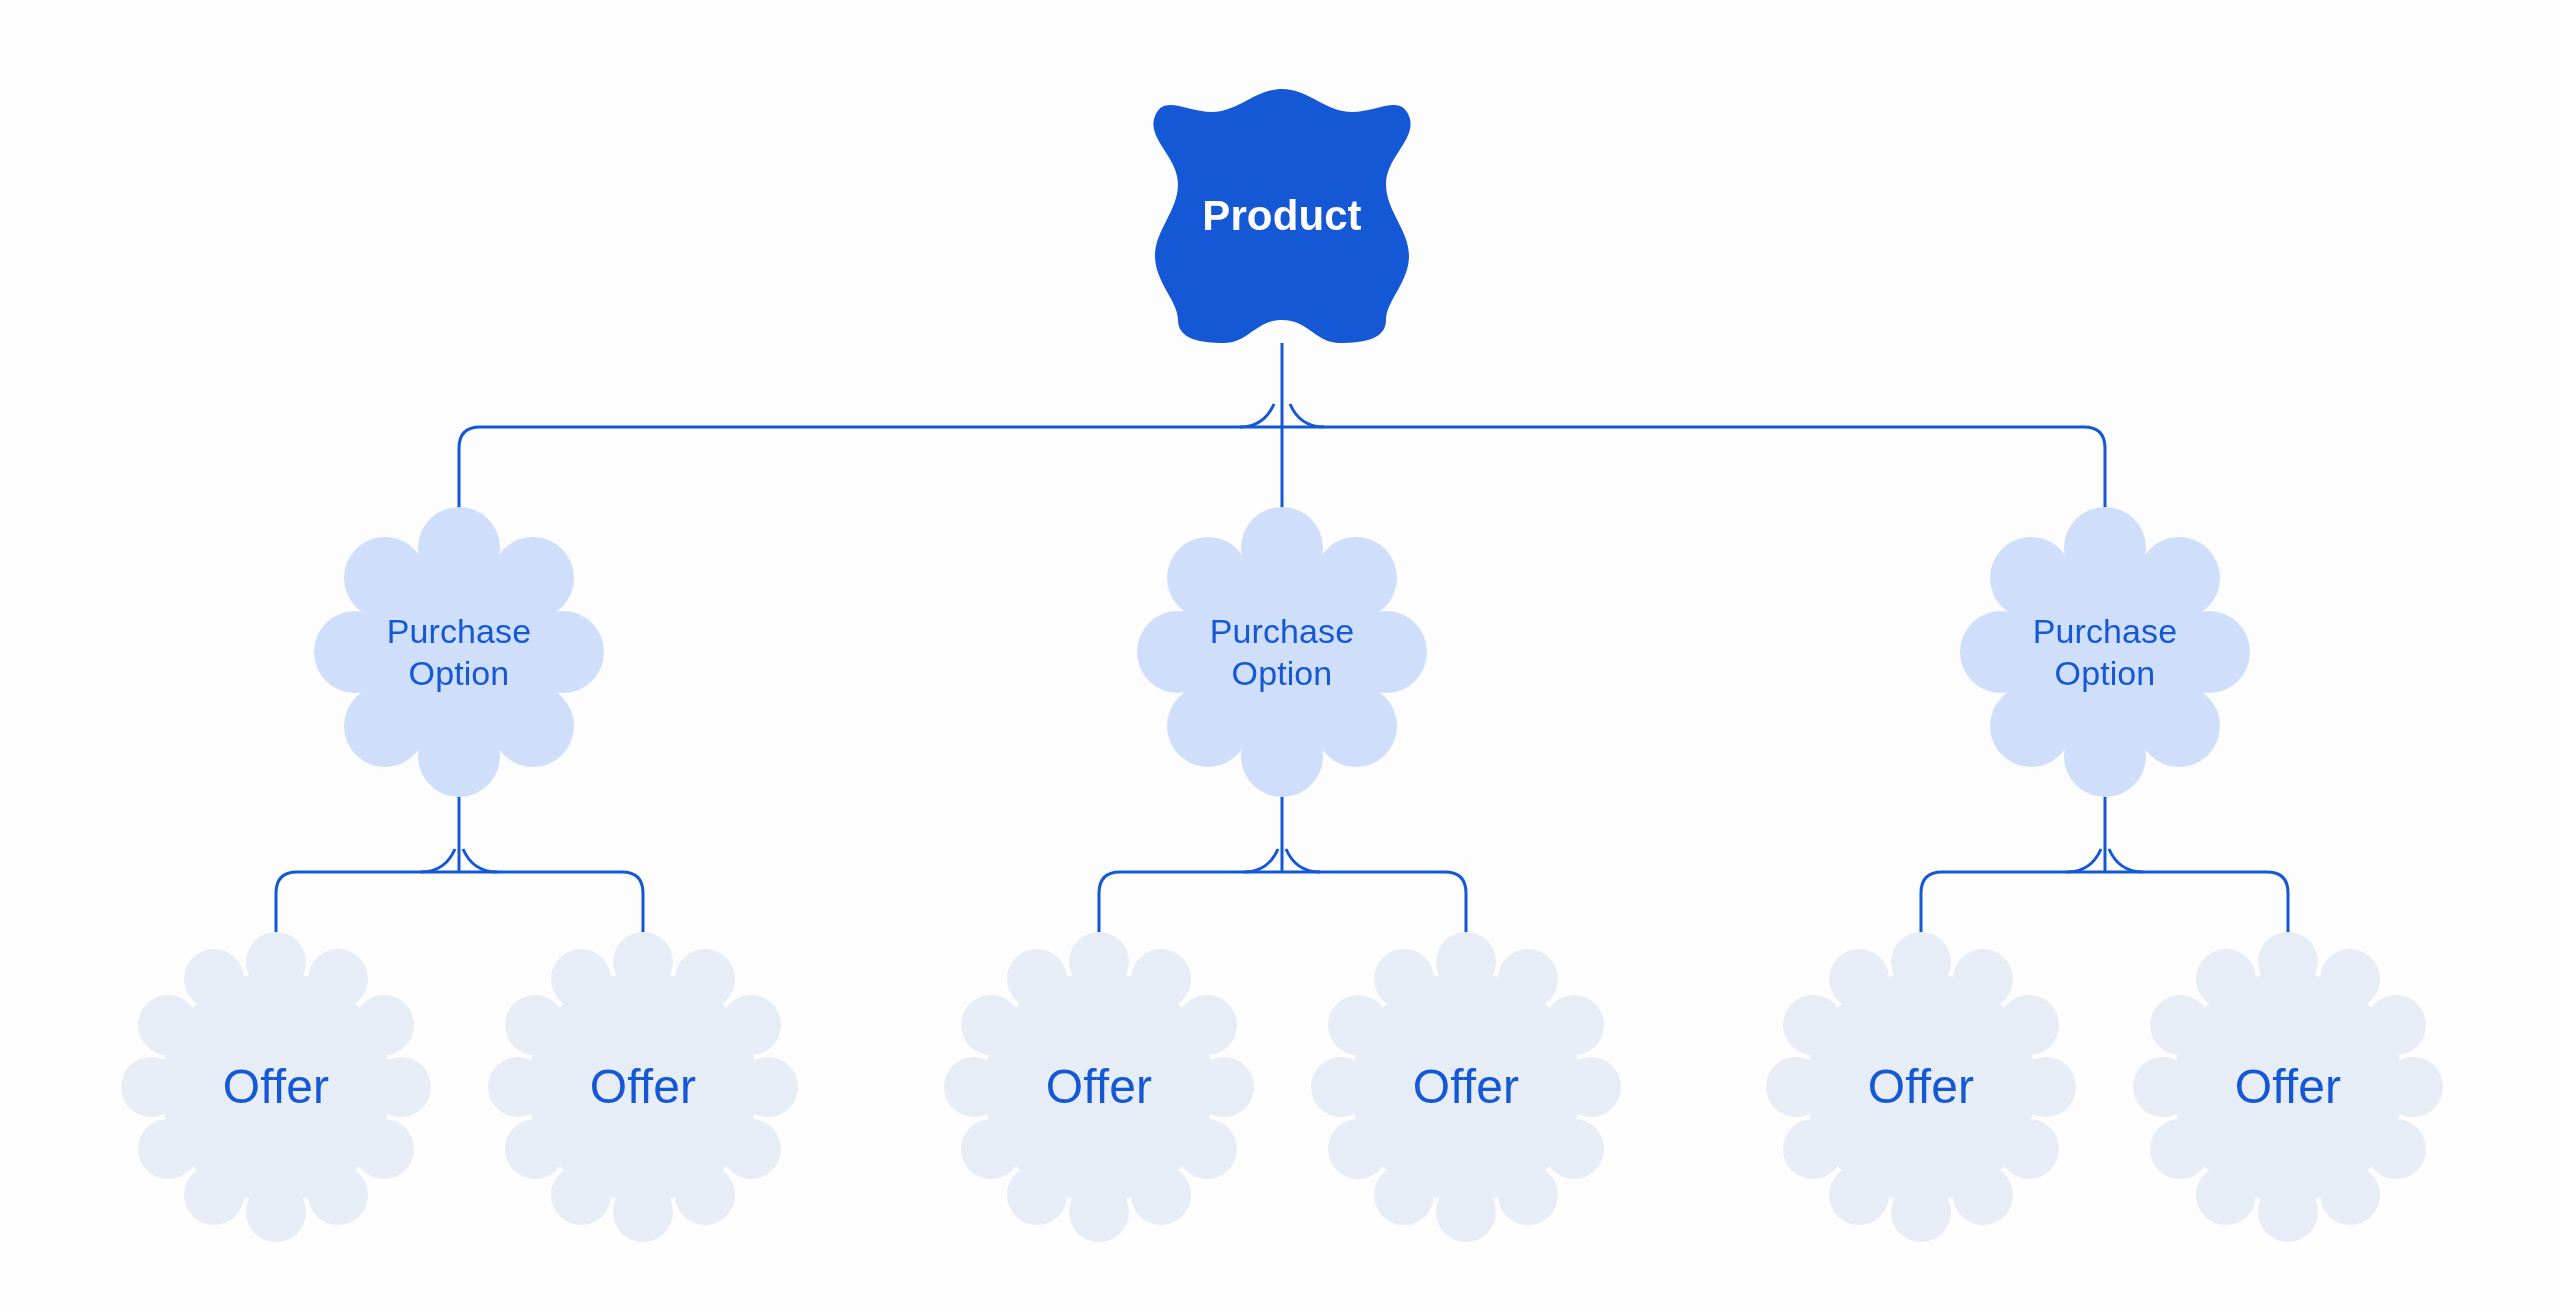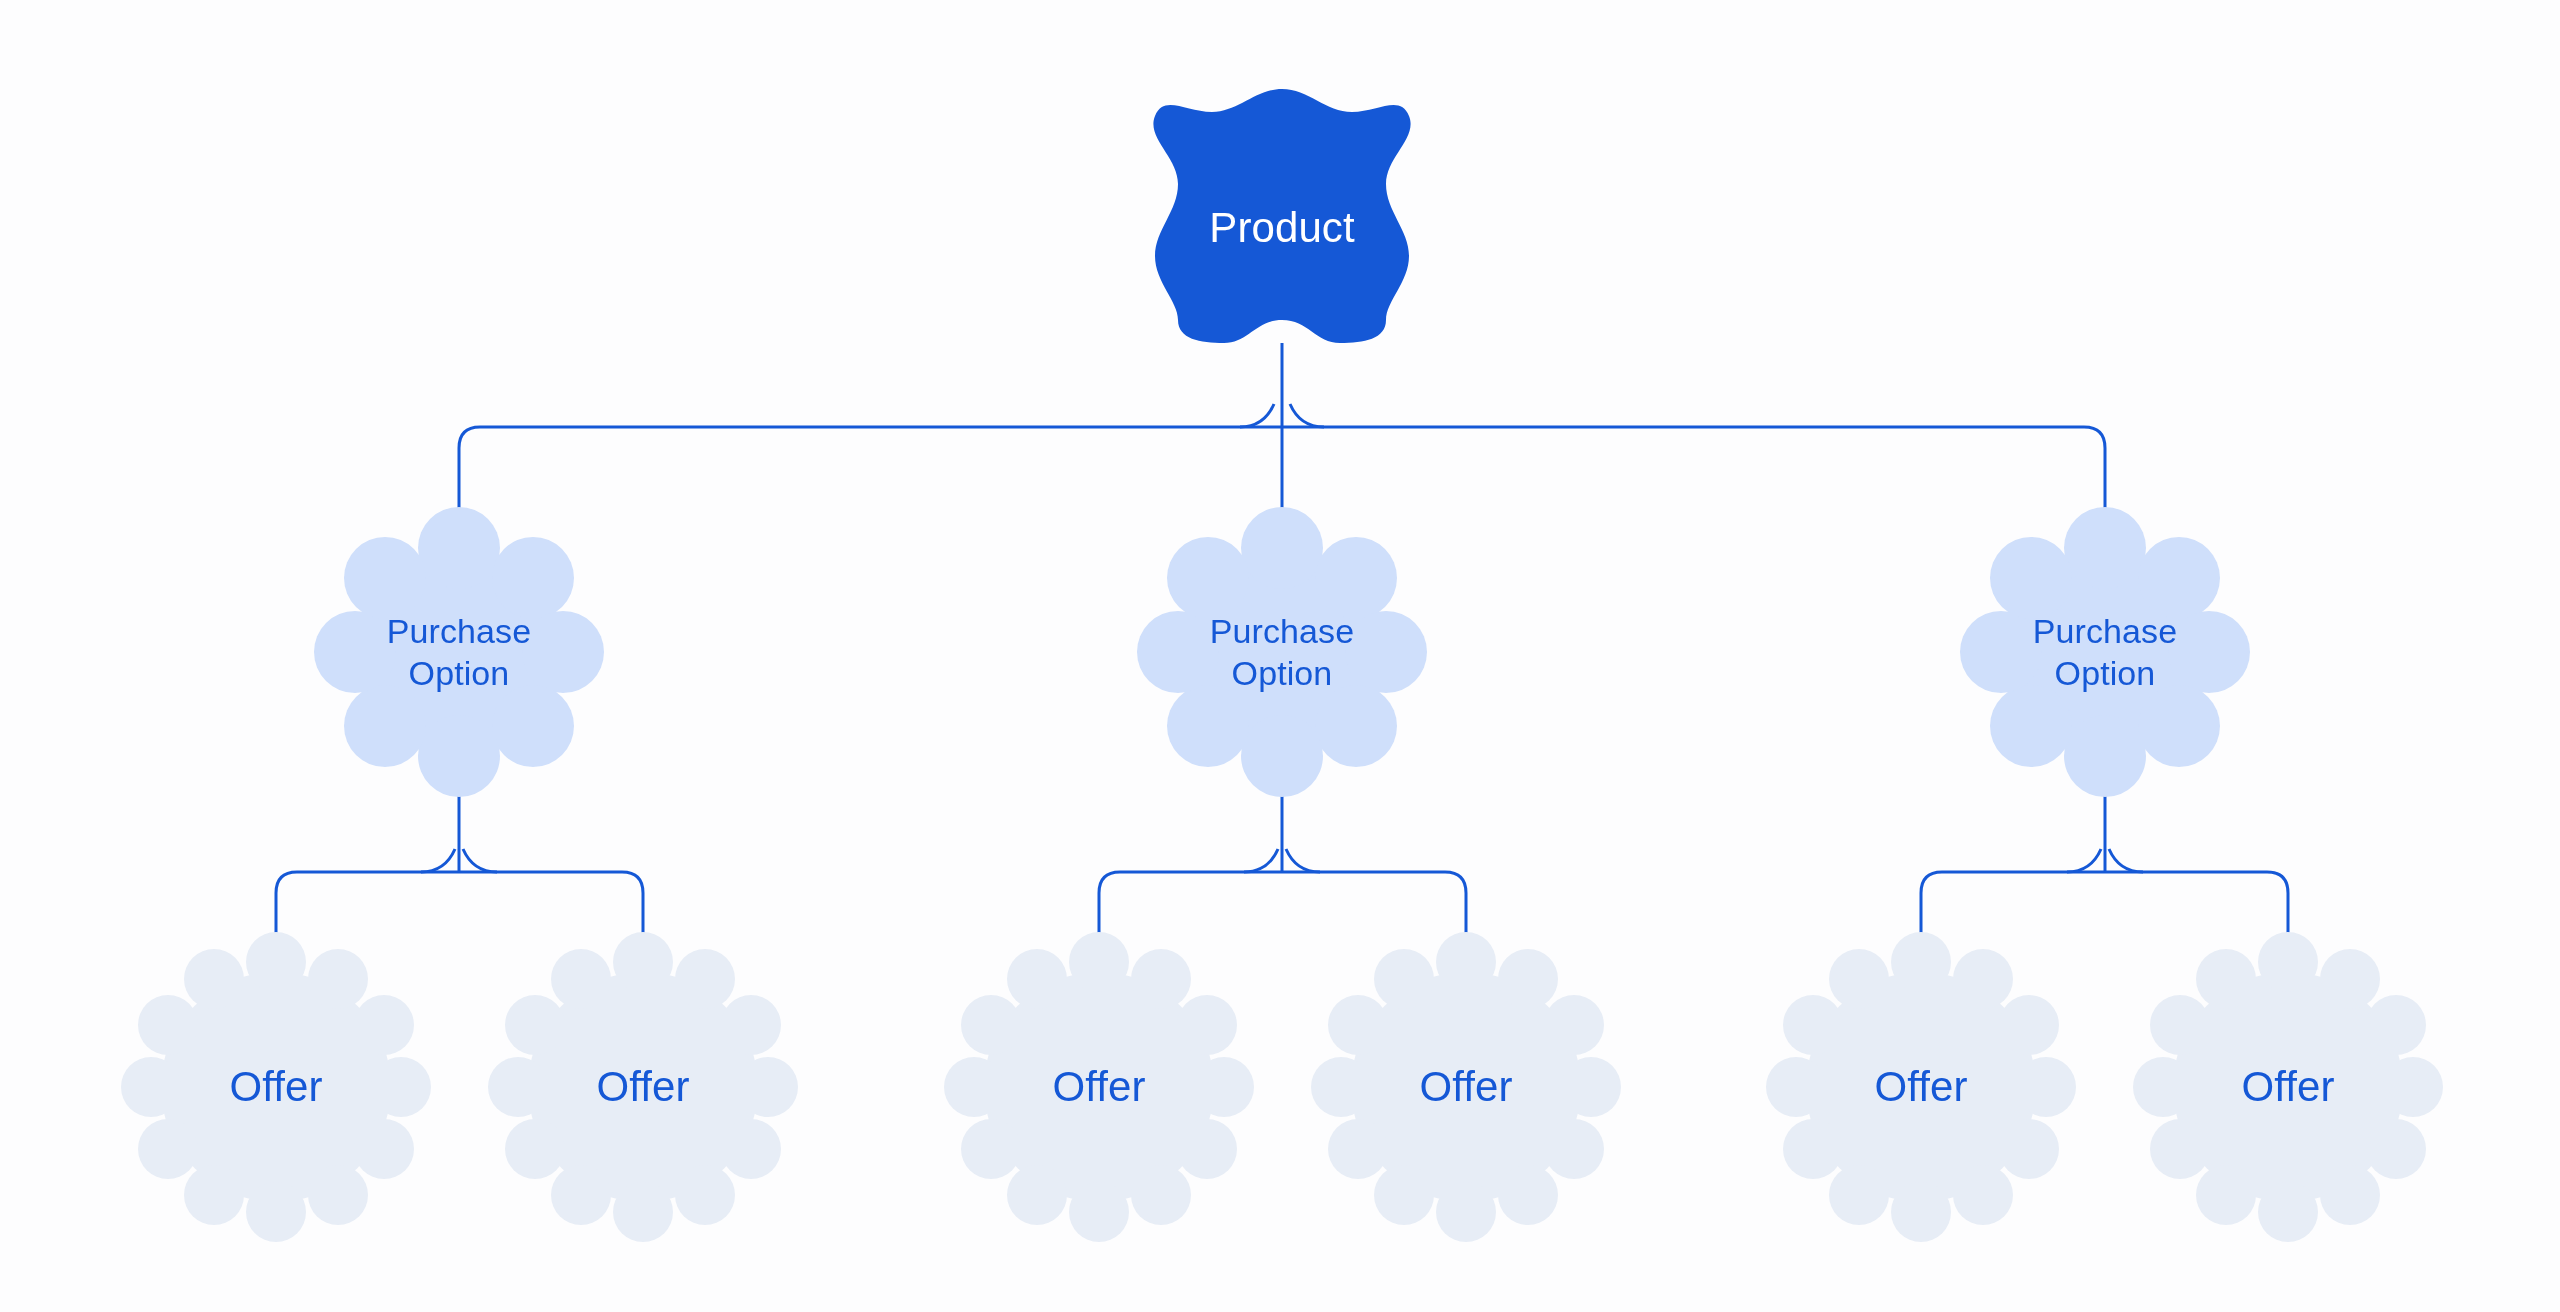--- a/index.html
+++ b/index.html
@@ -41,21 +41,21 @@
     font-size: 42px;
     color: #ffffff;
     letter-spacing: 0.1px;
   }
   .label-mid {
     font-size: 34px;
     color: #1558d6;
     letter-spacing: 0.1px;
   }
   .label-leaf {
-    font-size: 42px;
+    font-size: 48px;
     color: #1558d6;
     letter-spacing: 0.1px;
   }
 </style>
 </head>
 <body>
 
 <div id="diagram-root">
 
   <svg id="diagram-svg" viewBox="0 0 2560 1312" xmlns="http://www.w3.org/2000/svg">
@@ -271,21 +271,21 @@
             <circle cx="2031" cy="578" r="41"></circle>
         </g>
       </g>
     </g>
 
     <g>
       <use href="#blob4" x="0" y="0" transform="translate(1282,216)" fill="#1558d6"></use>
     </g>
   </svg>
 
-  <div class="node-label label-root" style="left:1152px; top:188px; width:260px; height:80px;">Product</div>
+  <div class="node-label label-root" style="left:1152px; top:176px; width:260px; height:80px;font-weight:bold;">Product</div>
 
   <div class="node-label label-mid" style="left:329px; top:600px; width:260px; height:105px;">Purchase
 Option</div>
   <div class="node-label label-mid" style="left:1152px; top:600px; width:260px; height:105px;">Purchase
 Option</div>
   <div class="node-label label-mid" style="left:1975px; top:600px; width:260px; height:105px;">Purchase
 Option</div>
 
   <div class="node-label label-leaf" style="left:176px; top:1055px; width:200px; height:64px;">Offer</div>
   <div class="node-label label-leaf" style="left:543px; top:1055px; width:200px; height:64px;">Offer</div>

